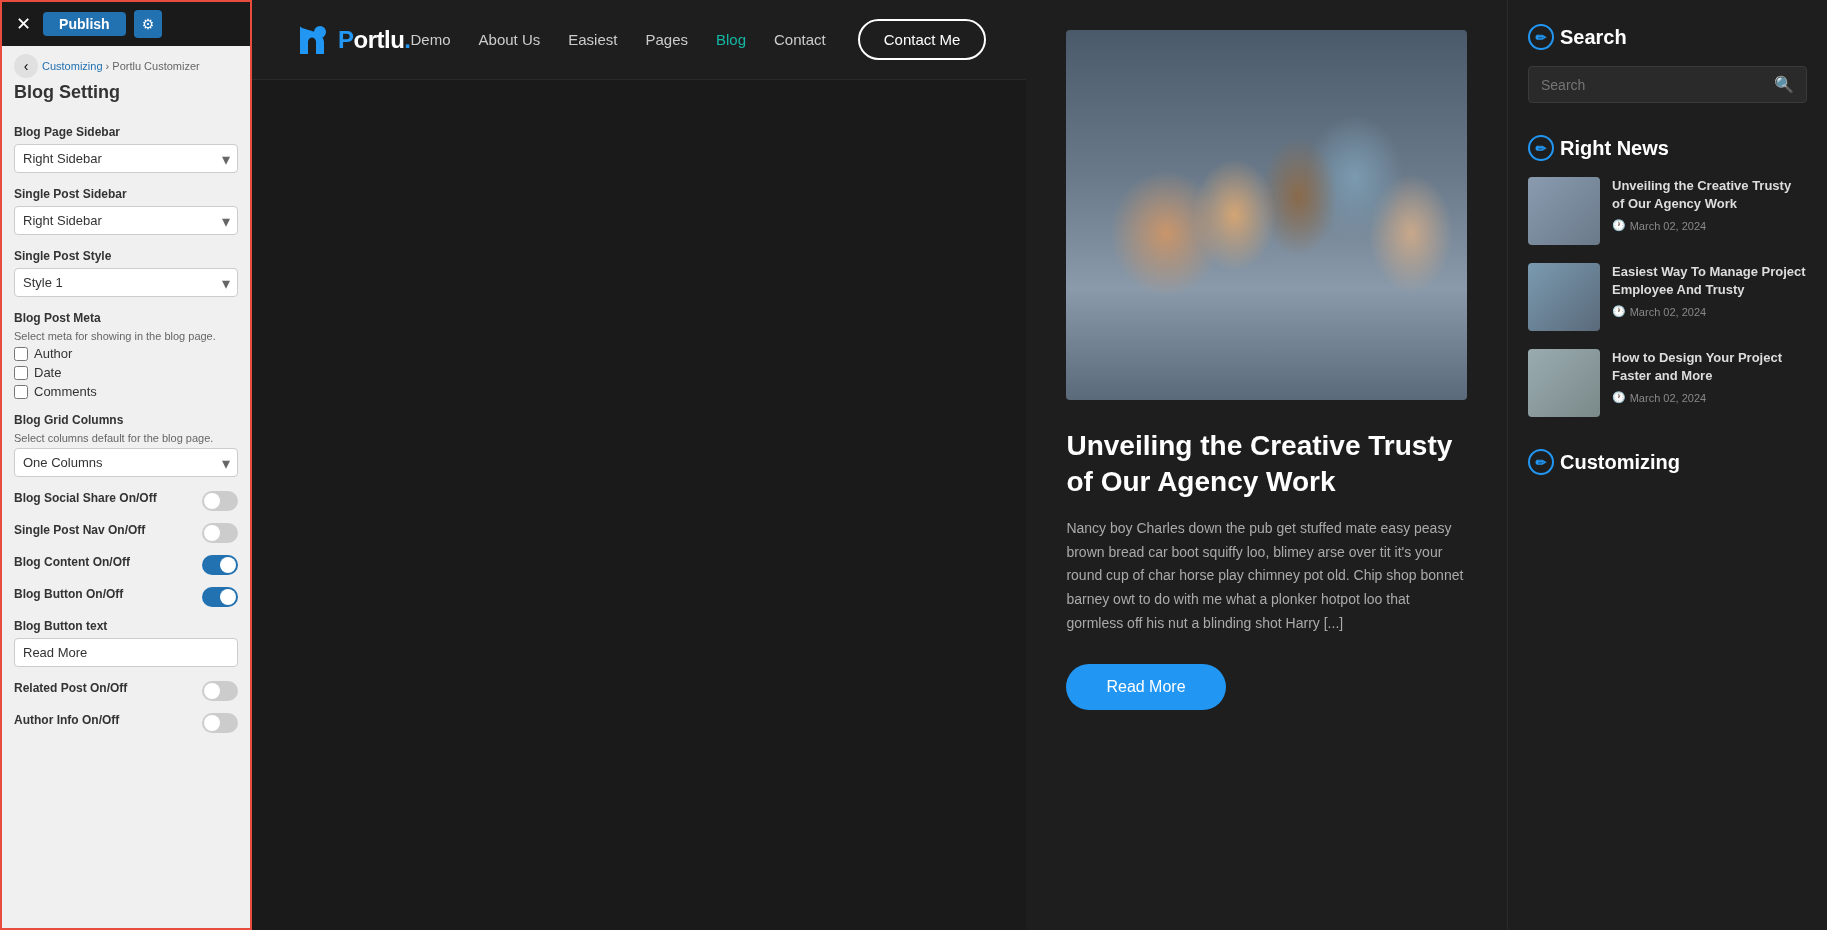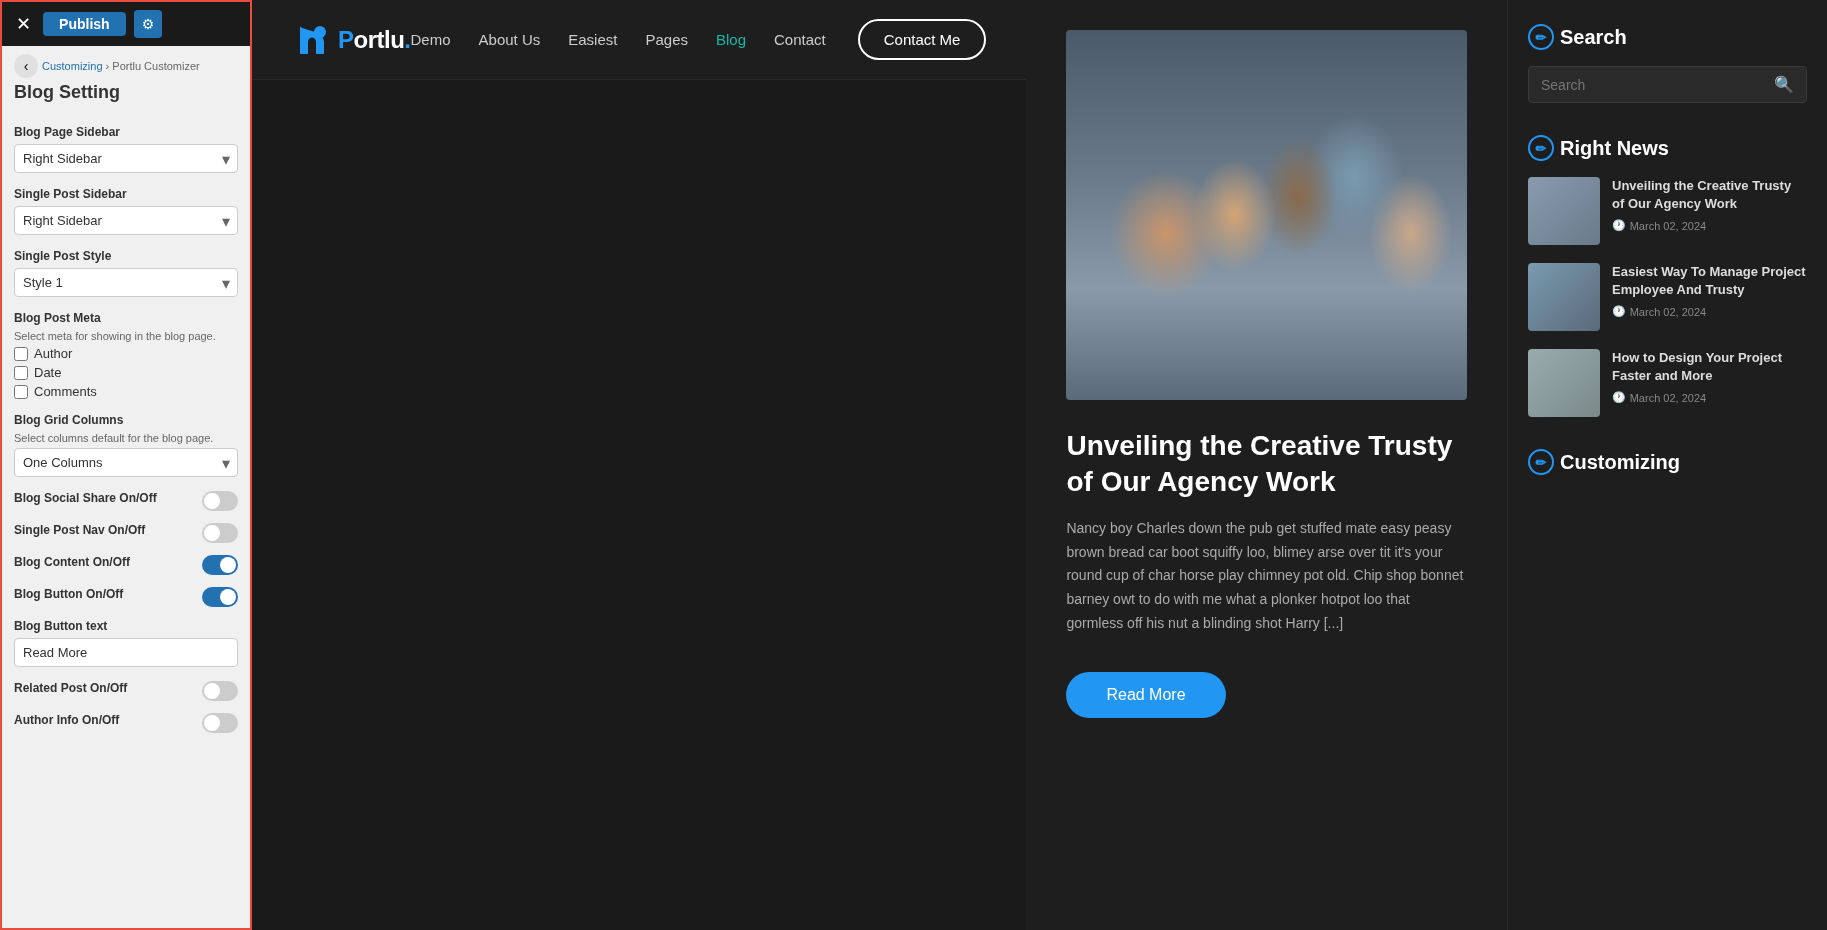--- a/index.html
+++ b/index.html
@@ -284,21 +284,21 @@
       font-size: 28px;
       font-weight: bold;
       color: #fff;
       margin-bottom: 16px;
       line-height: 1.3;
     }
     .blog-post-excerpt {
       font-size: 14px;
       color: #aaa;
       line-height: 1.7;
-      margin-bottom: 36px;
+      margin-bottom: 28px;
     }
     .read-more-btn {
       background: #2196f3;
       color: #fff;
       border: none;
       border-radius: 30px;
       padding: 14px 40px;
       font-size: 16px;
       cursor: pointer;
       font-weight: 500;

